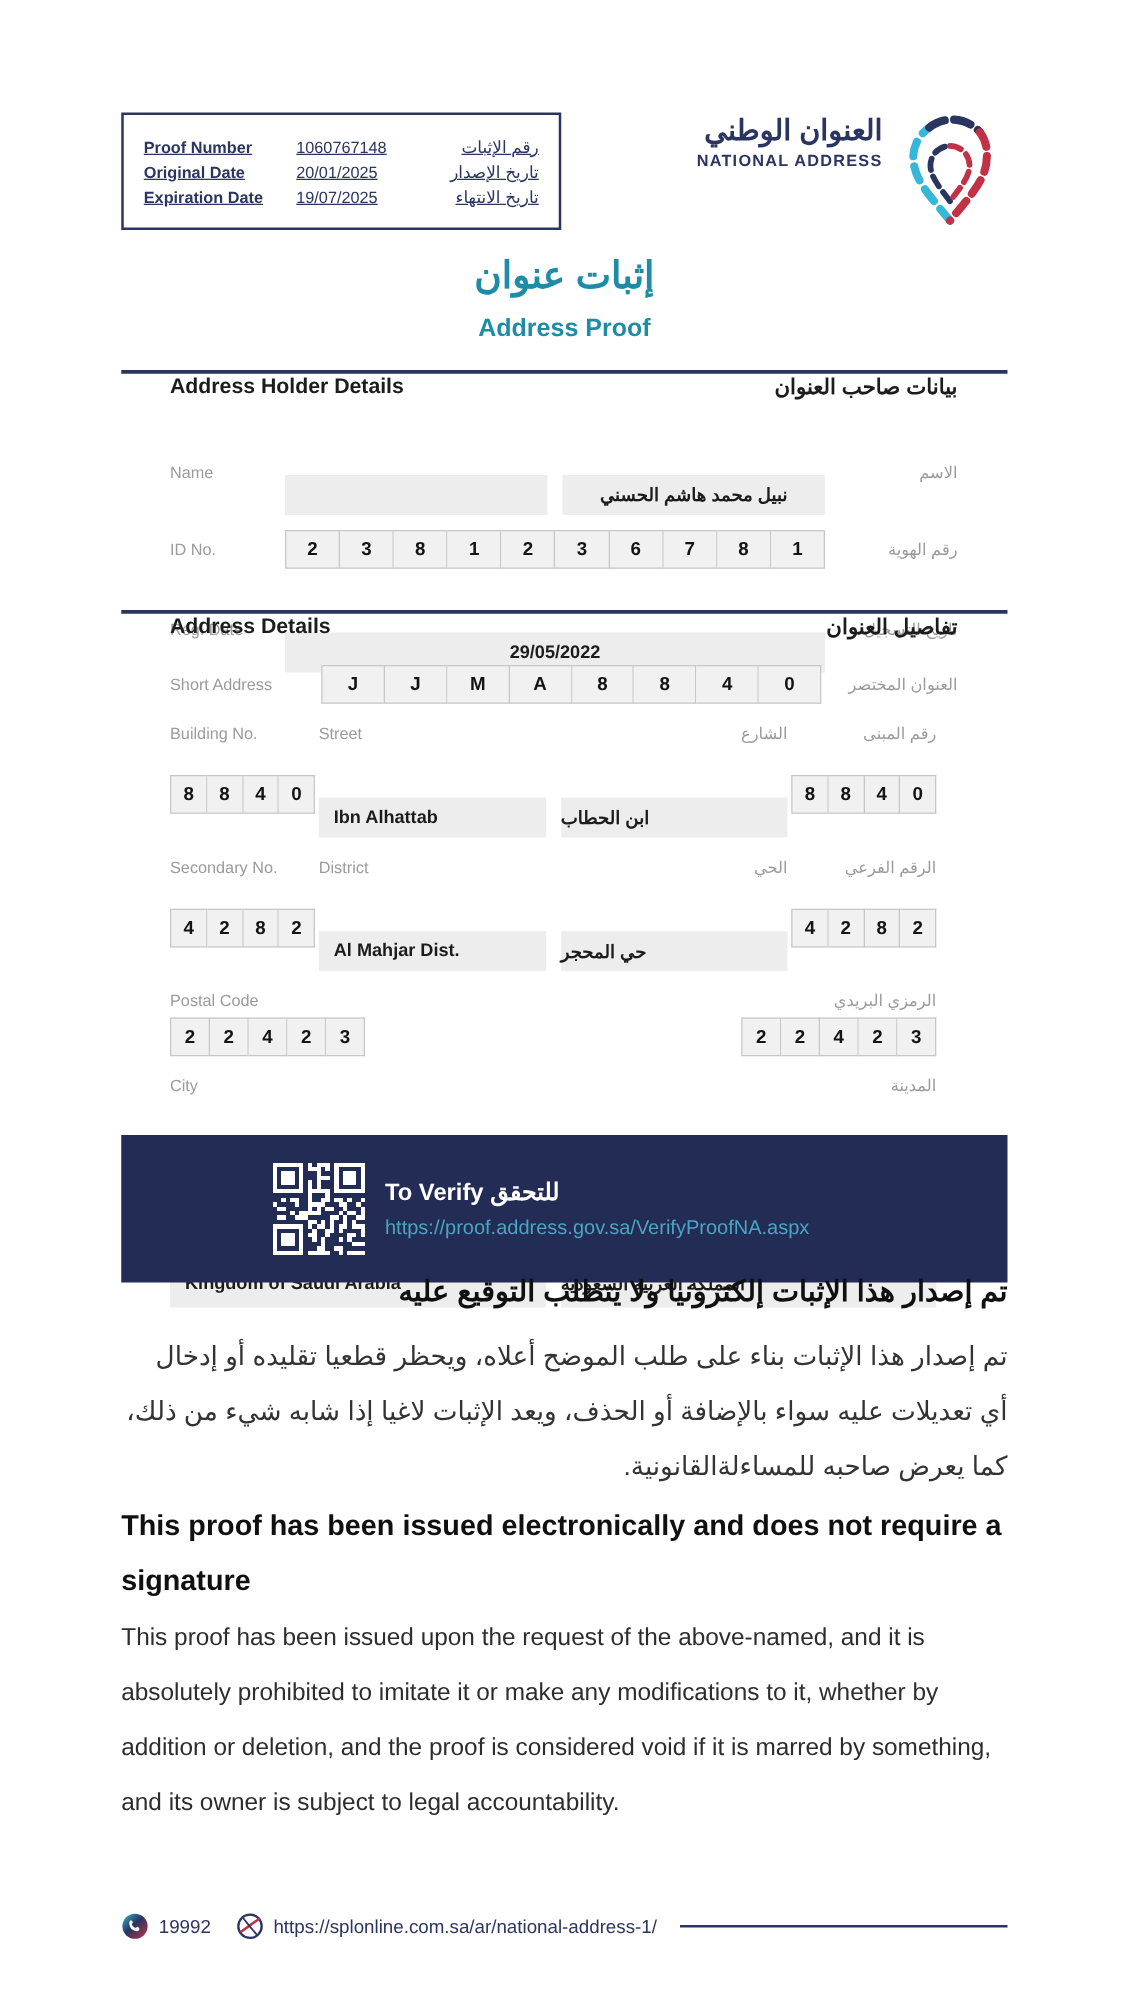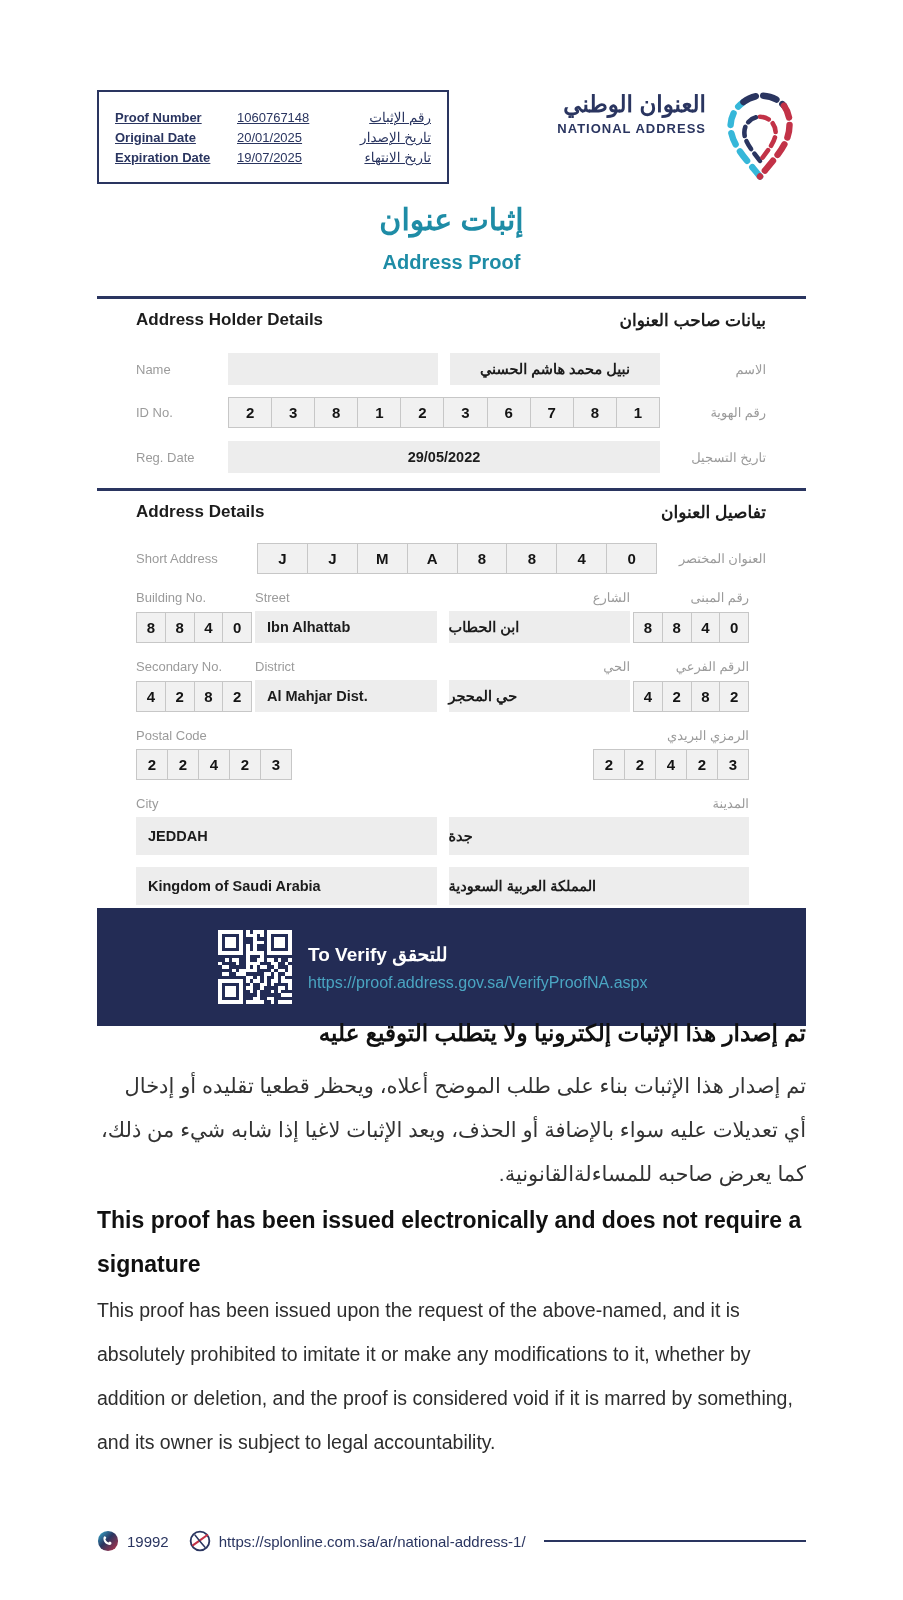--- a/index.html
+++ b/index.html
@@ -23,30 +23,30 @@
   .logo-text{text-align:right;}
   .logo-ar{font-size:23px;font-weight:bold;color:var(--navy);}
   .logo-en{font-size:13px;font-weight:bold;color:var(--navy);letter-spacing:1px;margin-top:3px;}
 
   
   .title-block{top:202px;text-align:center;}
   .title-ar{font-size:30px;font-weight:bold;color:var(--teal);}
   .title-en{font-size:20px;font-weight:bold;color:var(--teal);margin-top:14px;}
 
   
-  .section{border-top:3px solid var(--navy);padding-top:11px;}
+  .section{border-top:3px solid var(--navy);}
   .sec-head{display:flex;justify-content:space-between;padding:0 40px 0 39px;}
   .sec-head span{font-size:17px;font-weight:bold;color:var(--ink);}
 
   .frow{display:grid;grid-template-columns:131px 432px 146px;align-items:center;}
   .flabel-en{padding-left:39px;font-size:13px;color:var(--label);}
   .flabel-ar{text-align:right;padding-right:40px;font-size:13px;color:var(--label);}
   .pair{display:flex;gap:12px;}
   .txtbox{flex:1;height:32px;background:var(--box);display:flex;align-items:center;justify-content:center;
-          font-size:14.5px;font-weight:bold;color:var(--ink);}
+          font-size:14.5px;font-weight:bold;color:var(--ink);margin-top:38px;}
   .cells{display:flex;}
   .cells .cell{flex:1;height:31px;background:var(--cell);border:1px solid var(--cellborder);
                display:flex;align-items:center;justify-content:center;font-weight:bold;
                font-size:15px;color:#141414;}
   .cells .cell + .cell{border-left:0;}
 
   .holder{top:296px;}
   .row-name{margin-top:22px;}
   .row-id{margin-top:12px;}
   .row-reg{margin-top:13px;}

